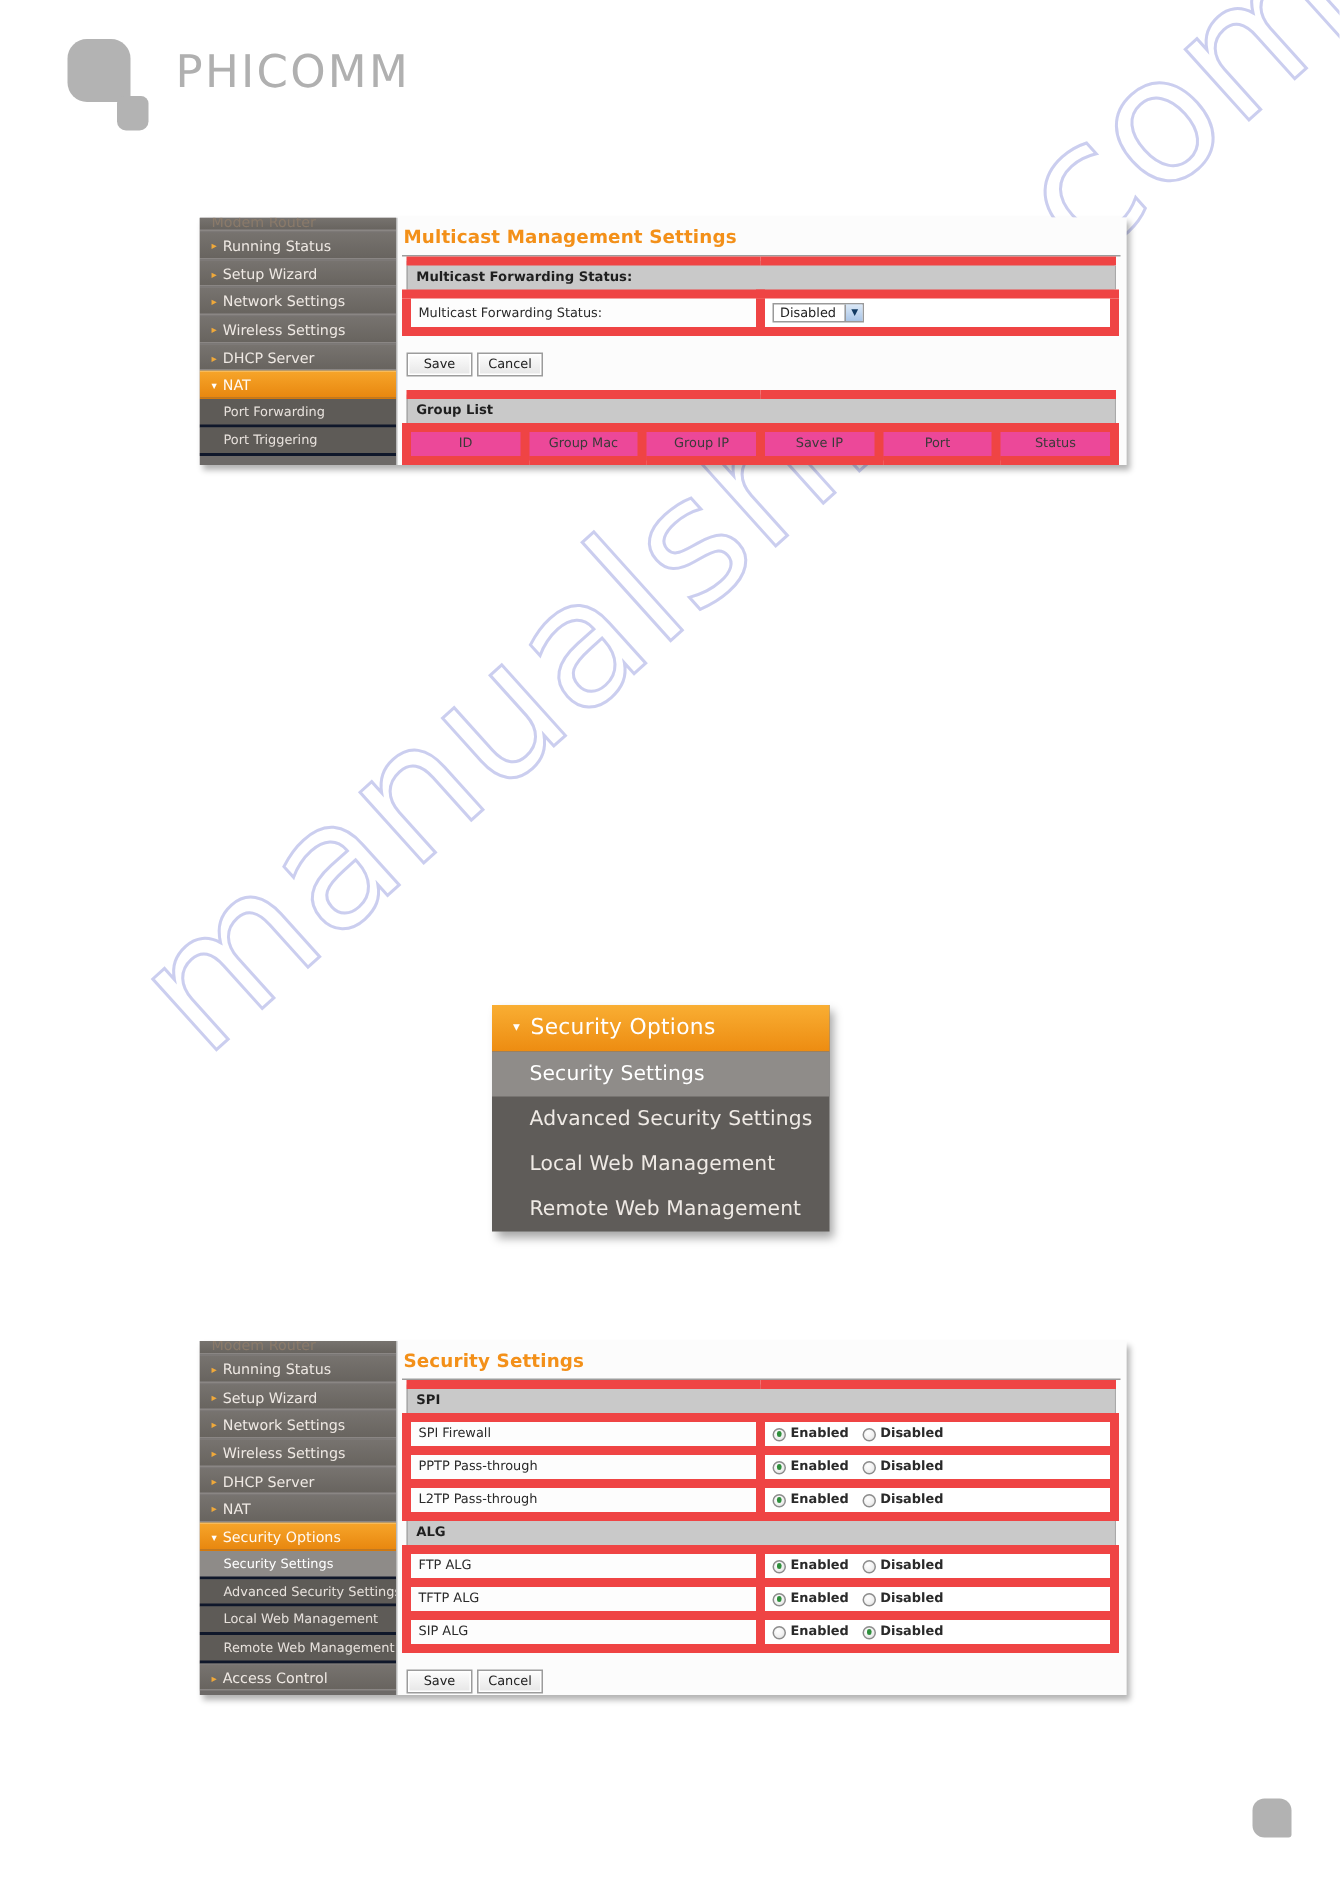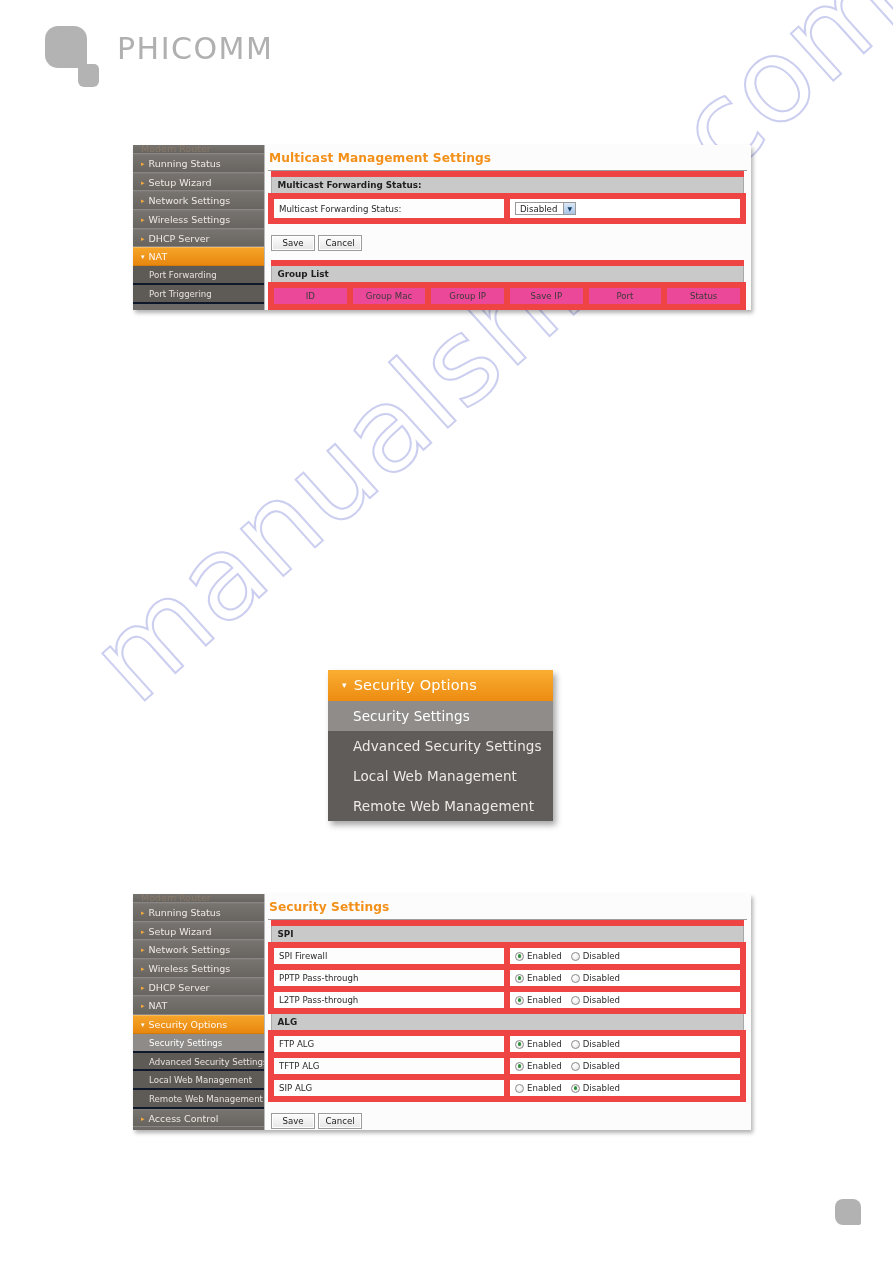--- a/index.html
+++ b/index.html
@@ -197,21 +197,21 @@
     border-right: 1px solid #a9a9a9;
   }
   .tbl td.label { width: 118px; background:#fdfdfd; }
   .tbl td.headcell {
     text-align: center;
     background: #ec4899;
     color: #3a3a3a;
   }
 
   
-  .radio-group { display: flex; align-items: flex-start; gap: 9px; }
+  .radio-group { display: flex; align-items: flex-start; gap: 9px; font-weight: bold; }
   .radio-opt { display: inline-flex; align-items: center; gap: 3px; font-size: 8.6px; color:#2a2a2a; }
   .radio-dot {
     width: 9px; height: 9px;
     border-radius: 50%;
     border: 1px solid #8d8d8d;
     background: radial-gradient(circle at 38% 34%, #ffffff 0%, #f1f1f1 55%, #d9d9d9 100%);
     display: inline-block;
     position: relative;
     box-sizing: border-box;
   }

